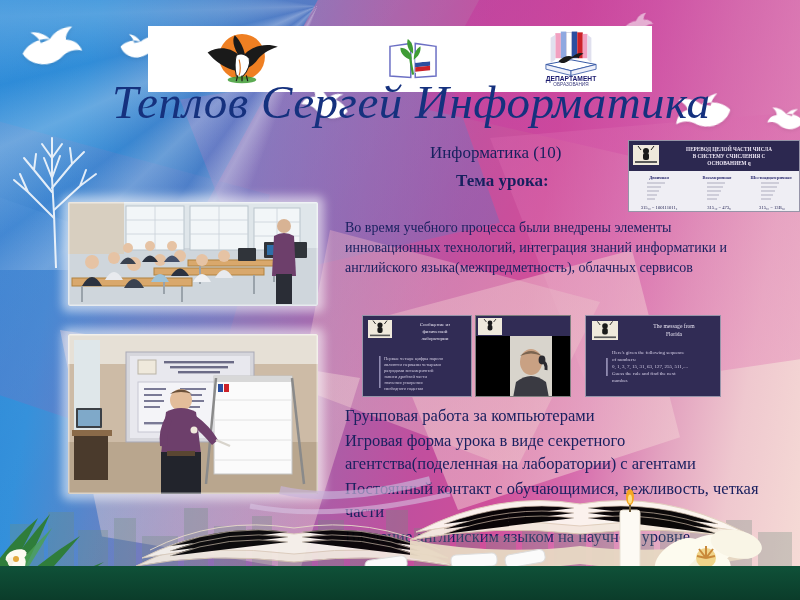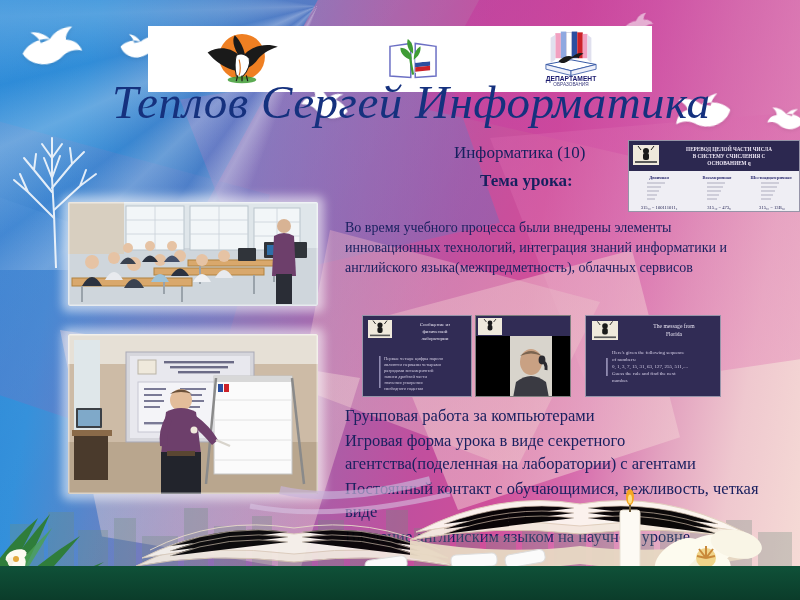--- a/index.html
+++ b/index.html
@@ -79,21 +79,21 @@
     position:absolute; left:112px; top:78px; width:600px;
     font-family:"Liberation Serif", serif;
     font-style:italic; font-weight:400;
     font-size:47px; line-height:1.05;
     color:#15317e; letter-spacing:.5px; white-space:nowrap;
   }
 
   
   .subject-line, .topic-line {
     position:absolute; color:#16205e;
-    font-family:"Liberation Serif", serif; font-size:17px;margin-left:24px;
+    font-family:"Liberation Serif", serif; font-size:17px;
   }
   .subject-line { left:430px; top:143px; }
   .topic-line   { left:456px; top:171px;font-weight:bold; }
 
   .para-main {
     position:absolute; left:345px; top:218px; width:420px;
     color:#1b2160; font-family:"Liberation Serif", serif;
     font-size:14px; line-height:1.42;
   }
 
@@ -257,21 +257,21 @@
 
   <div class="slide-title">Теплов Сергей Информатика</div>
 
   <div class="subject-line">Информатика (10)</div>
   <div class="topic-line">Тема урока:</div>
   <div class="para-main">Во время учебного процесса были внедрены элементы инновационных технологий, интеграция знаний информатики и английского языка(межпредметность), облачных сервисов</div>
 
   <div class="bullet-block">
     <p>Групповая работа за компьютерами</p>
     <p>Игровая форма урока в виде секретного агентства(поделенная на лаборатории) с агентами</p>
-    <p>Постоянный контакт с обучающимися, вежливость,  четкая виде</p>
+    <p>Постоянный контакт с обучающимися, вежливость,  четкая части</p>
     <p>Владение английским языком на научном уровне</p>
   </div>
 
   <div class="photo photo-classroom">
     <svg width="250" height="104" viewBox="0 0 250 104">
       <rect width="250" height="104" fill="#cfd6dc"></rect>
       <rect x="0" y="0" width="250" height="46" fill="#dfe6ea"></rect>
 
       <g fill="#f2f6f8" stroke="#b9c4cc" stroke-width="1">
         <rect x="58" y="4" width="58" height="44"></rect>

